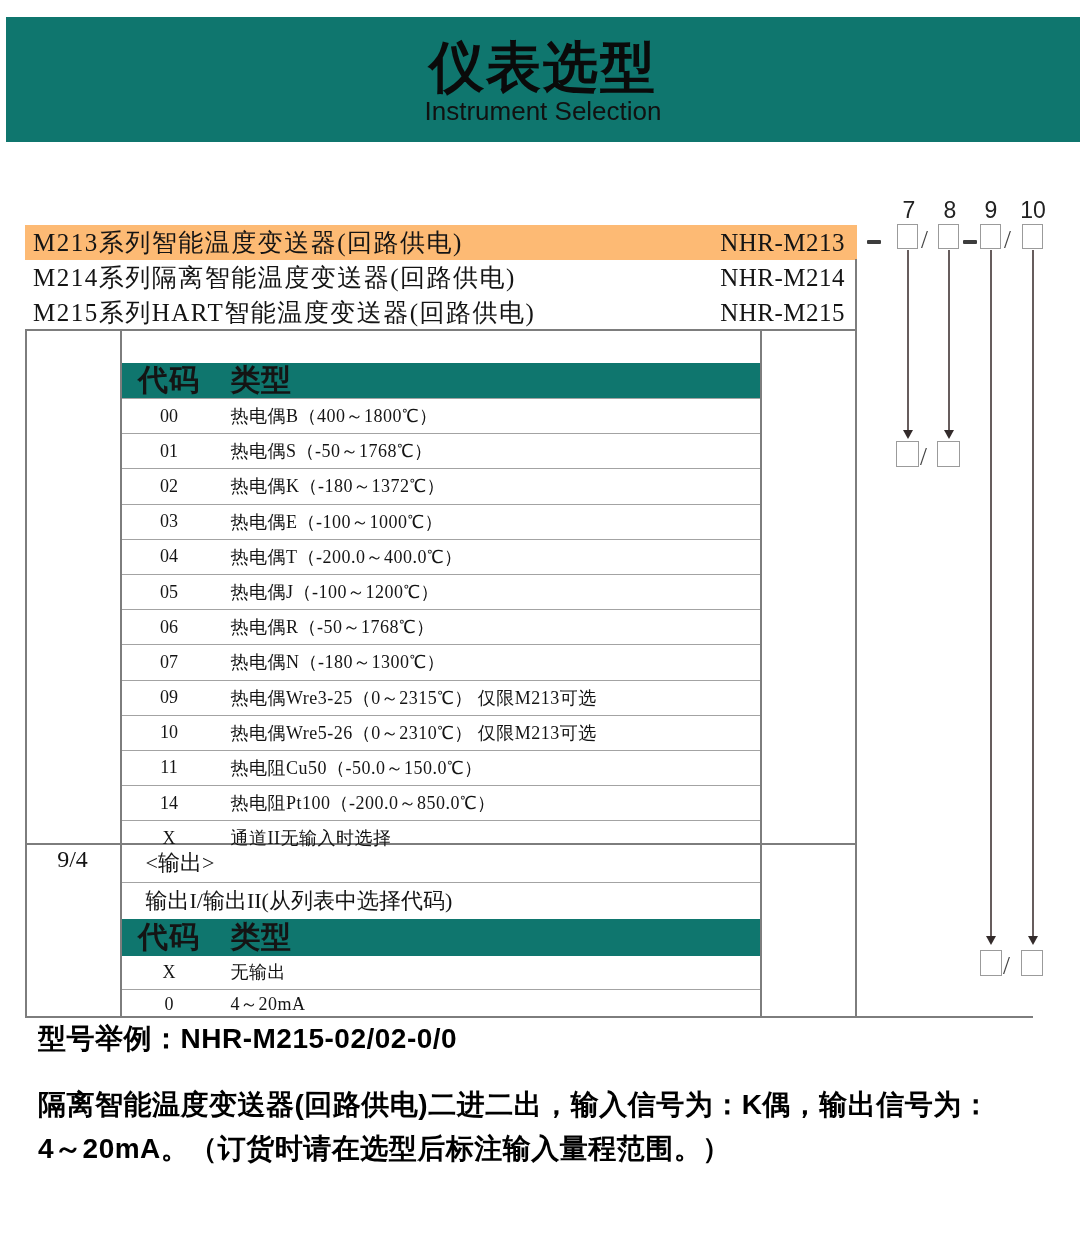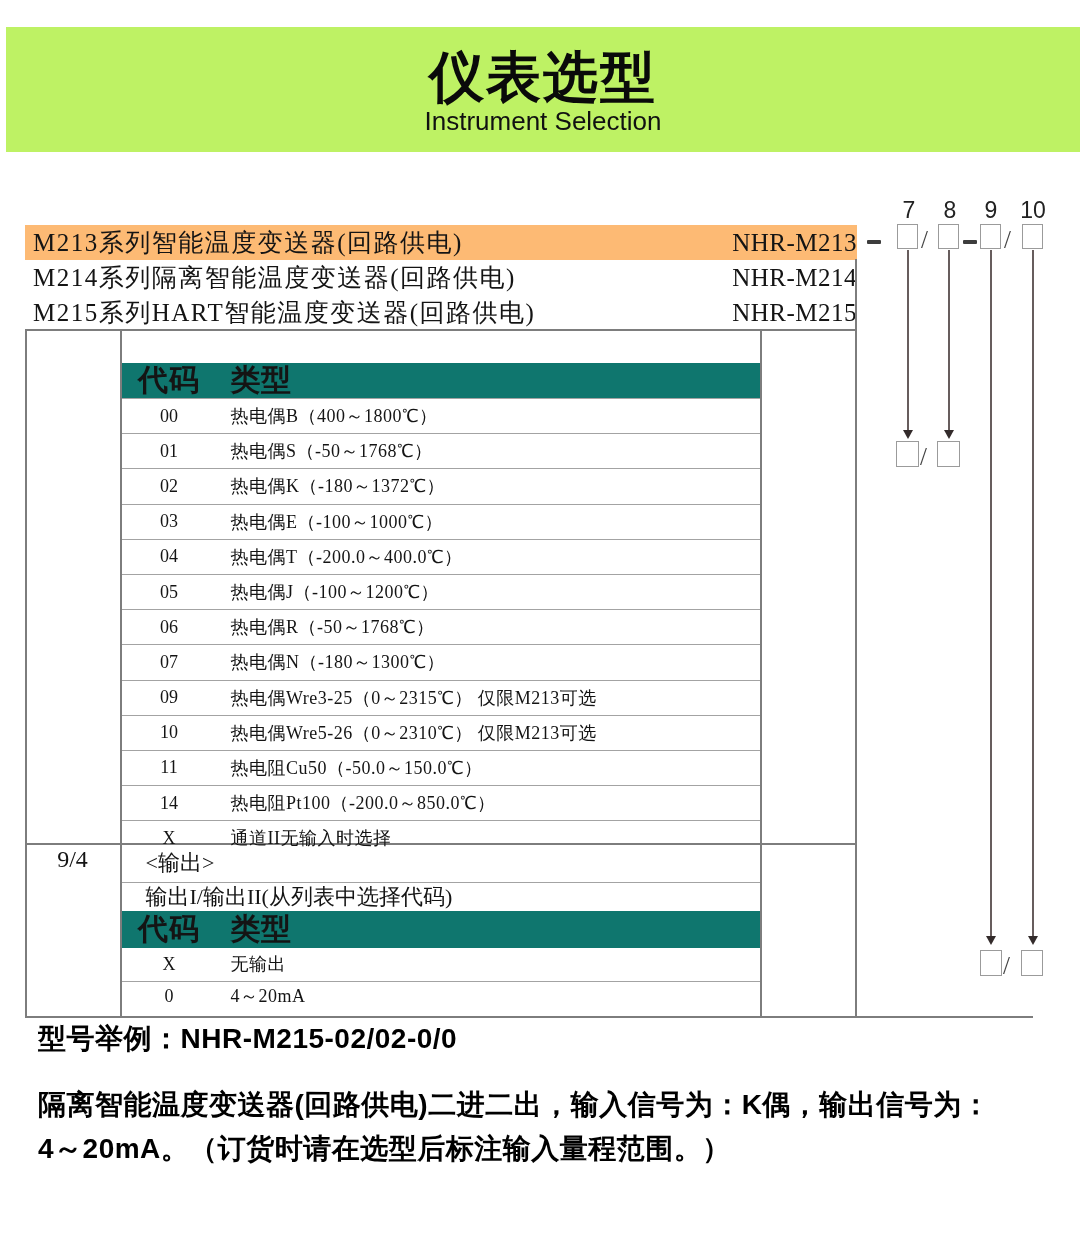--- a/index.html
+++ b/index.html
@@ -1,32 +1,32 @@
 <!DOCTYPE html>
 <html><head>
 <meta charset="utf-8">
 <style>
   html,body{margin:0;padding:0;}
   body{width:1080px;height:1246px;position:relative;background:#ffffff;
        font-family:"Liberation Serif",serif;color:#141414;overflow:hidden;}
 
   
-  .title-band{position:absolute;left:6px;top:27px;width:1074px;height:125px;
-              background:#bef264;text-align:center;}
+  .title-band{position:absolute;left:6px;top:17px;width:1074px;height:125px;
+              background:#0f766e;text-align:center;}
   .title-zh{font-family:"Liberation Sans",sans-serif;font-weight:bold;
             font-size:55px;line-height:58px;letter-spacing:2px;padding-top:21px;color:#0a0a0a;}
   .title-en{font-family:"Liberation Sans",sans-serif;font-size:26px;line-height:30px;color:#111;}
 
   
   .series{position:absolute;left:25px;top:225px;width:832px;}
   .series-row{height:35px;display:flex;justify-content:space-between;align-items:center;
               font-size:25px;}
   .series-row.hl{background:#fdba74;}
   .series-desc{padding-left:8px;letter-spacing:1.5px;}
-  .series-model{letter-spacing:0.5px;}
+  .series-model{padding-right:12px;letter-spacing:0.5px;}
 
   
   .vline,.hline{position:absolute;background:#7d7d7d;}
   .vline{width:1.5px;}
   .hline{height:1.5px;}
   .vl-left  {left:25px;  top:330px; height:687px;}
   .vl-col   {left:120px; top:330px; height:687px;}
   .vl-inner {left:760px; top:330px; height:687px;}
   .vl-right {left:855px; top:259px; height:758px;}
   .hl-top   {left:25px;  top:329px; width:832px;}
@@ -39,21 +39,21 @@
   .t-head{height:35px;background:#0f766e;display:flex;align-items:center;
           font-weight:bold;font-size:30px;letter-spacing:1px;}
   .t-row{height:34.2px;display:flex;align-items:center;border-top:1px solid #a3a3a3;
          font-size:18px;}
   .c-code{width:95px;text-align:center;flex:none;}
   .c-type{padding-left:14px;letter-spacing:0.5px;}
 
   .sec2{position:absolute;left:121.5px;top:844.5px;width:638px;}
   .out-title{height:37px;display:flex;align-items:center;padding-left:24px;
              font-size:22px;border-bottom:1px solid #a3a3a3;}
-  .out-sub{height:28px;display:flex;align-items:center;padding-left:24px;font-size:22px;border-radius:17px;}
+  .out-sub{height:36px;display:flex;align-items:center;padding-left:24px;font-size:22px;border-radius:17px;}
   .sec2 .t-head{height:37px;}
   .row-x{height:33px;border-top:none;border-bottom:1px solid #a3a3a3;}
   .row-0{height:29px;border-top:none;}
 
   .row-label{position:absolute;left:25px;top:846px;width:95px;text-align:center;
              font-size:24px;}
 
   
   .digit{position:absolute;top:197px;height:26px;text-align:center;
          font-family:"Liberation Sans",sans-serif;font-size:23px;color:#222;}

